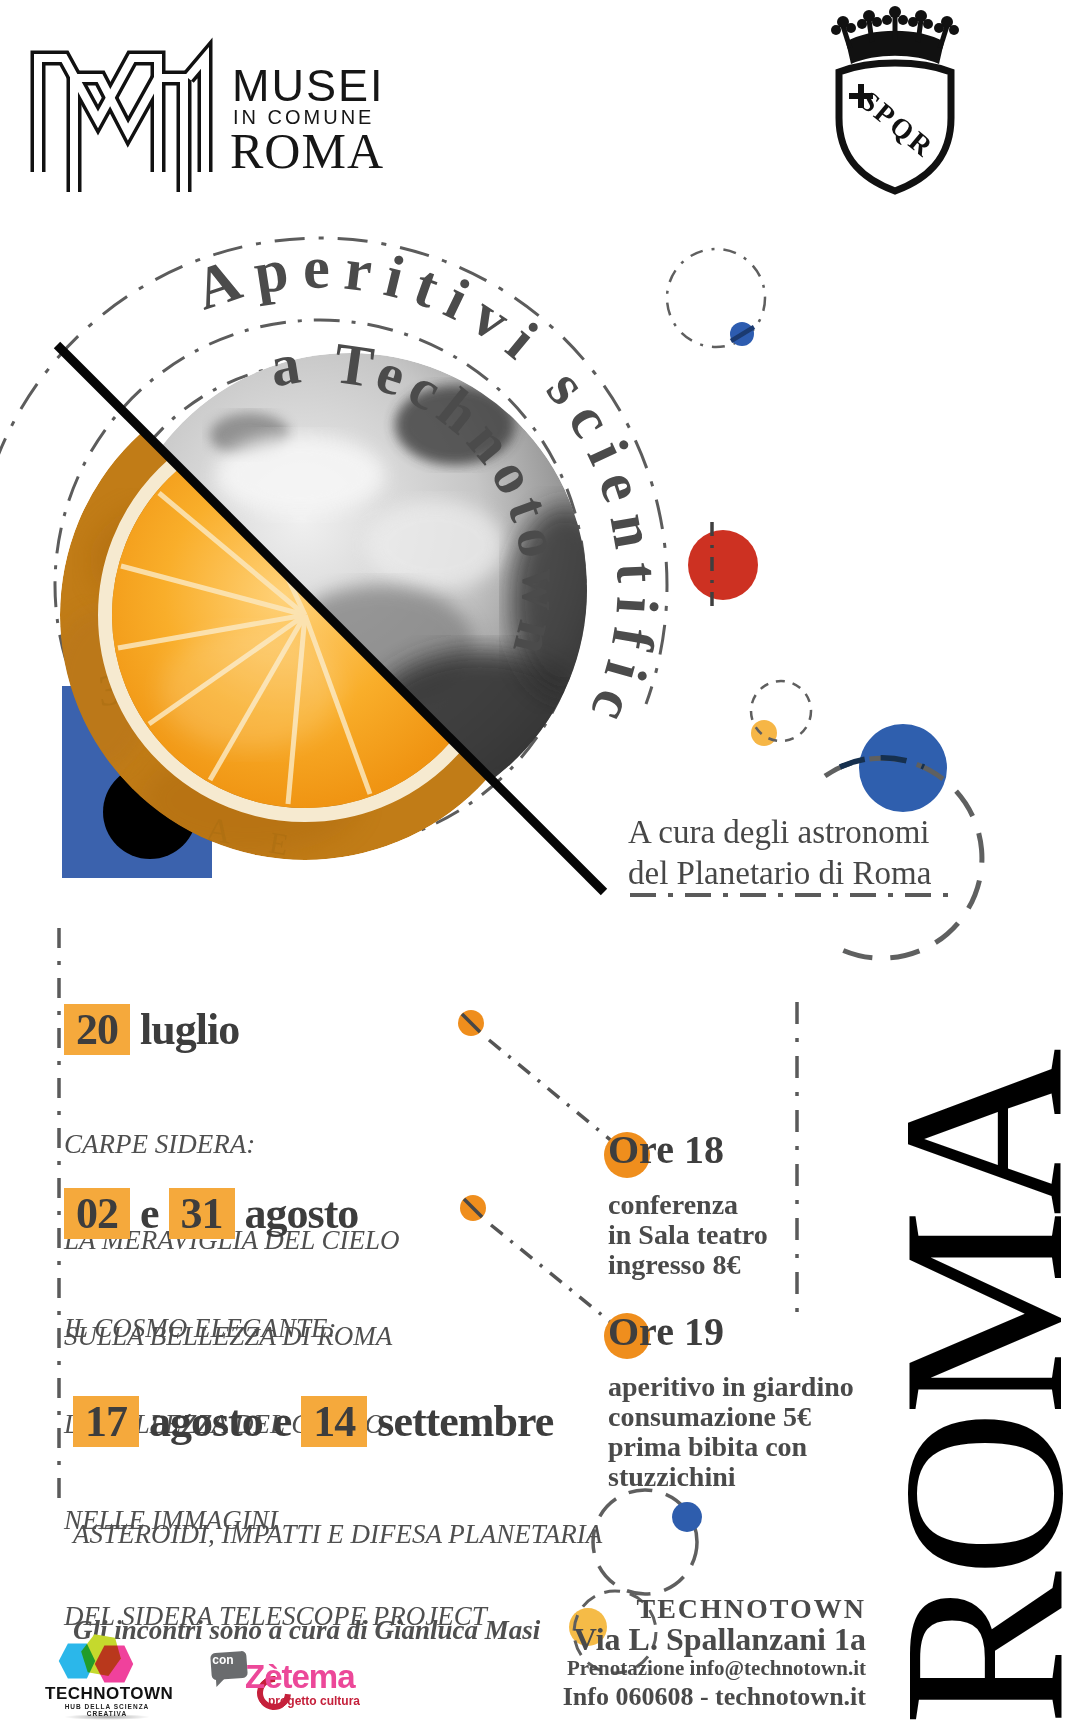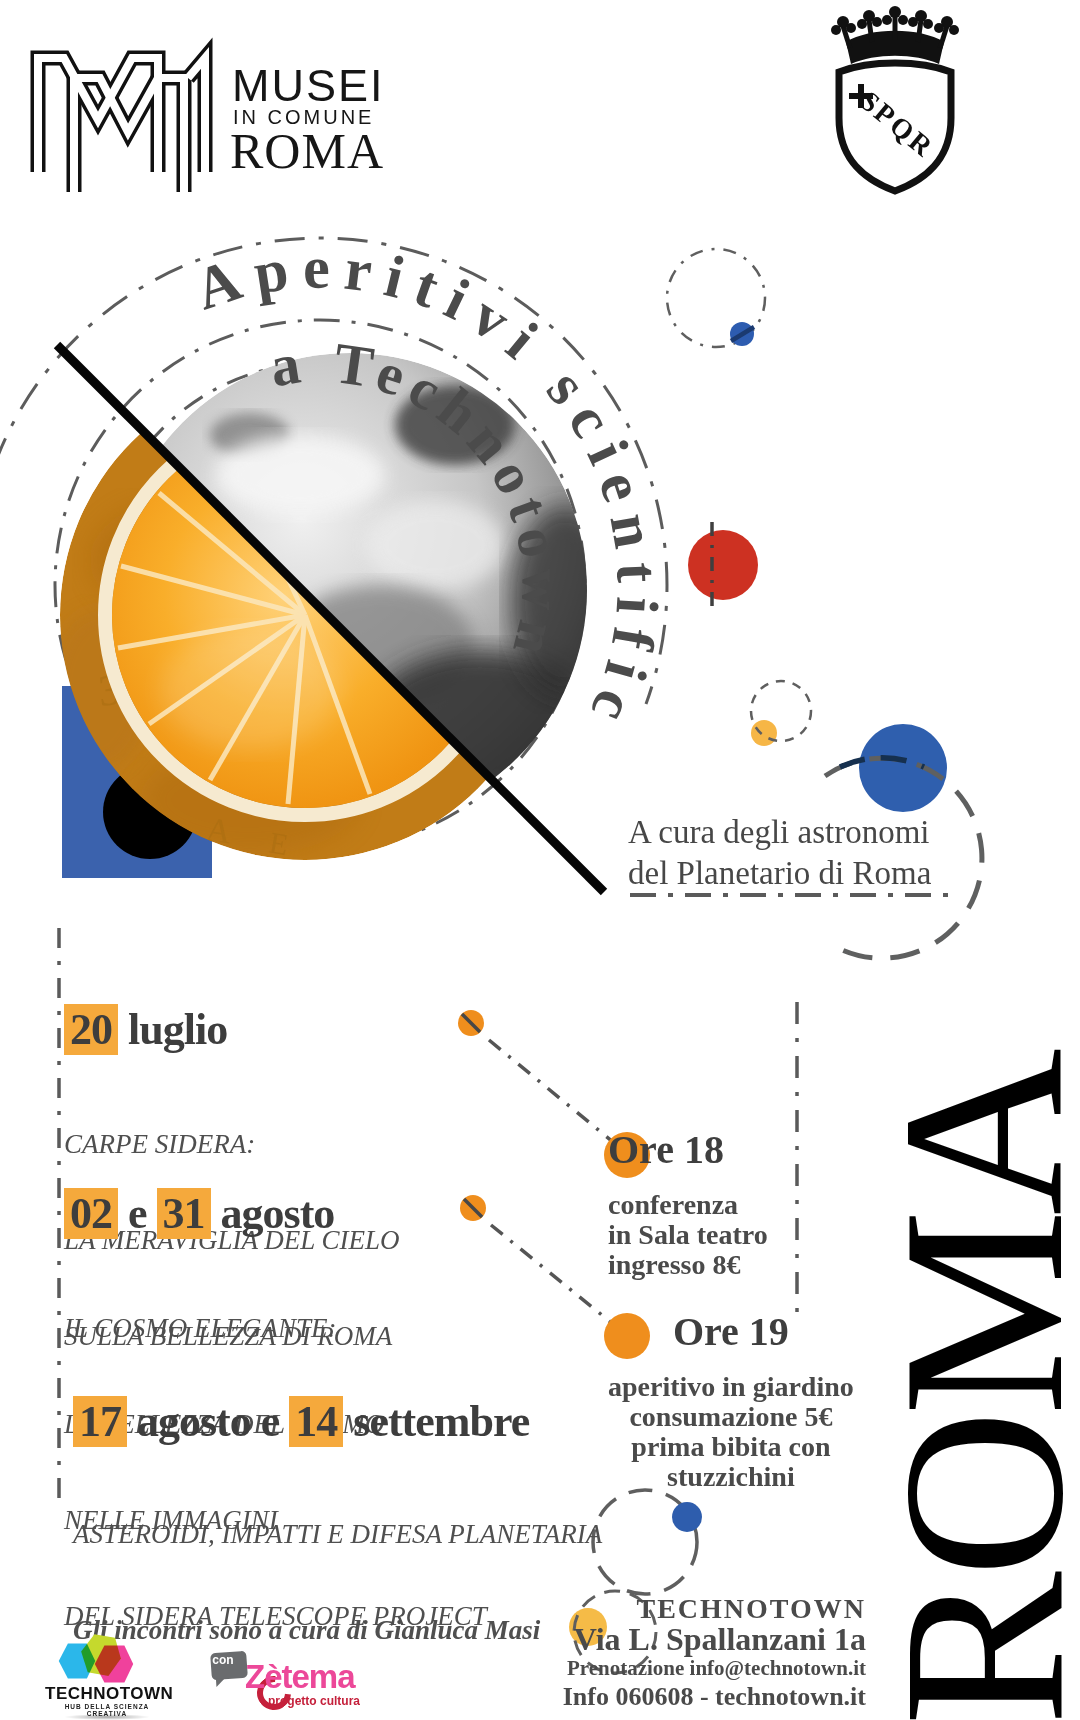--- a/index.html
+++ b/index.html
@@ -4,21 +4,21 @@
 <style>
   html,body{margin:0;padding:0;background:#fff;}
   body{width:1080px;height:1720px;position:relative;overflow:hidden;
        font-family:"Liberation Serif", serif;color:#3f3f3f;}
   .abs{position:absolute;}
   svg.art{position:absolute;left:0;top:0;z-index:1;}
   .layer{position:absolute;left:0;top:0;width:1080px;height:1720px;z-index:2;pointer-events:none;}
 
   
   .e-head{font-weight:bold;font-size:44px;letter-spacing:-1px;color:#3d3d3d;white-space:pre;line-height:1;}
-  .e-head .hl{background:#f5a93c;padding:1px 6px;}
+  .e-head .hl{background:#f5a93c;padding:1px 12px;}
   .e-lines{font-style:italic;font-size:27px;line-height:32px;color:#4f4f4f;margin-top:12px;white-space:pre;}
 
   
   .s-title{font-weight:bold;font-size:40px;color:#3e3e3e;line-height:1;}
   .s-lines{font-weight:bold;font-size:28px;line-height:30px;color:#4a4a4a;margin-top:20px;}
 
   
   .curator{font-size:33px;line-height:41px;color:#474747;}
 
   
@@ -293,21 +293,21 @@
 
   <div class="abs" style="left:608px;top:1130px;">
     <div class="s-title">Ore 18</div>
     <div class="s-lines">
       <div>conferenza</div>
       <div>in Sala teatro</div>
       <div>ingresso 8€</div>
     </div>
   </div>
 
-  <div class="abs" style="left:608px;top:1312px;text-align:center;">
+  <div class="abs" style="left:608px;top:1312px;">
     <div class="s-title">Ore 19</div>
     <div class="s-lines">
       <div>aperitivo in giardino</div>
       <div>consumazione 5€</div>
       <div>prima bibita con</div>
       <div>stuzzichini</div>
     </div>
   </div>
 
   <div class="abs contact" style="right:214px;top:1594px;">

